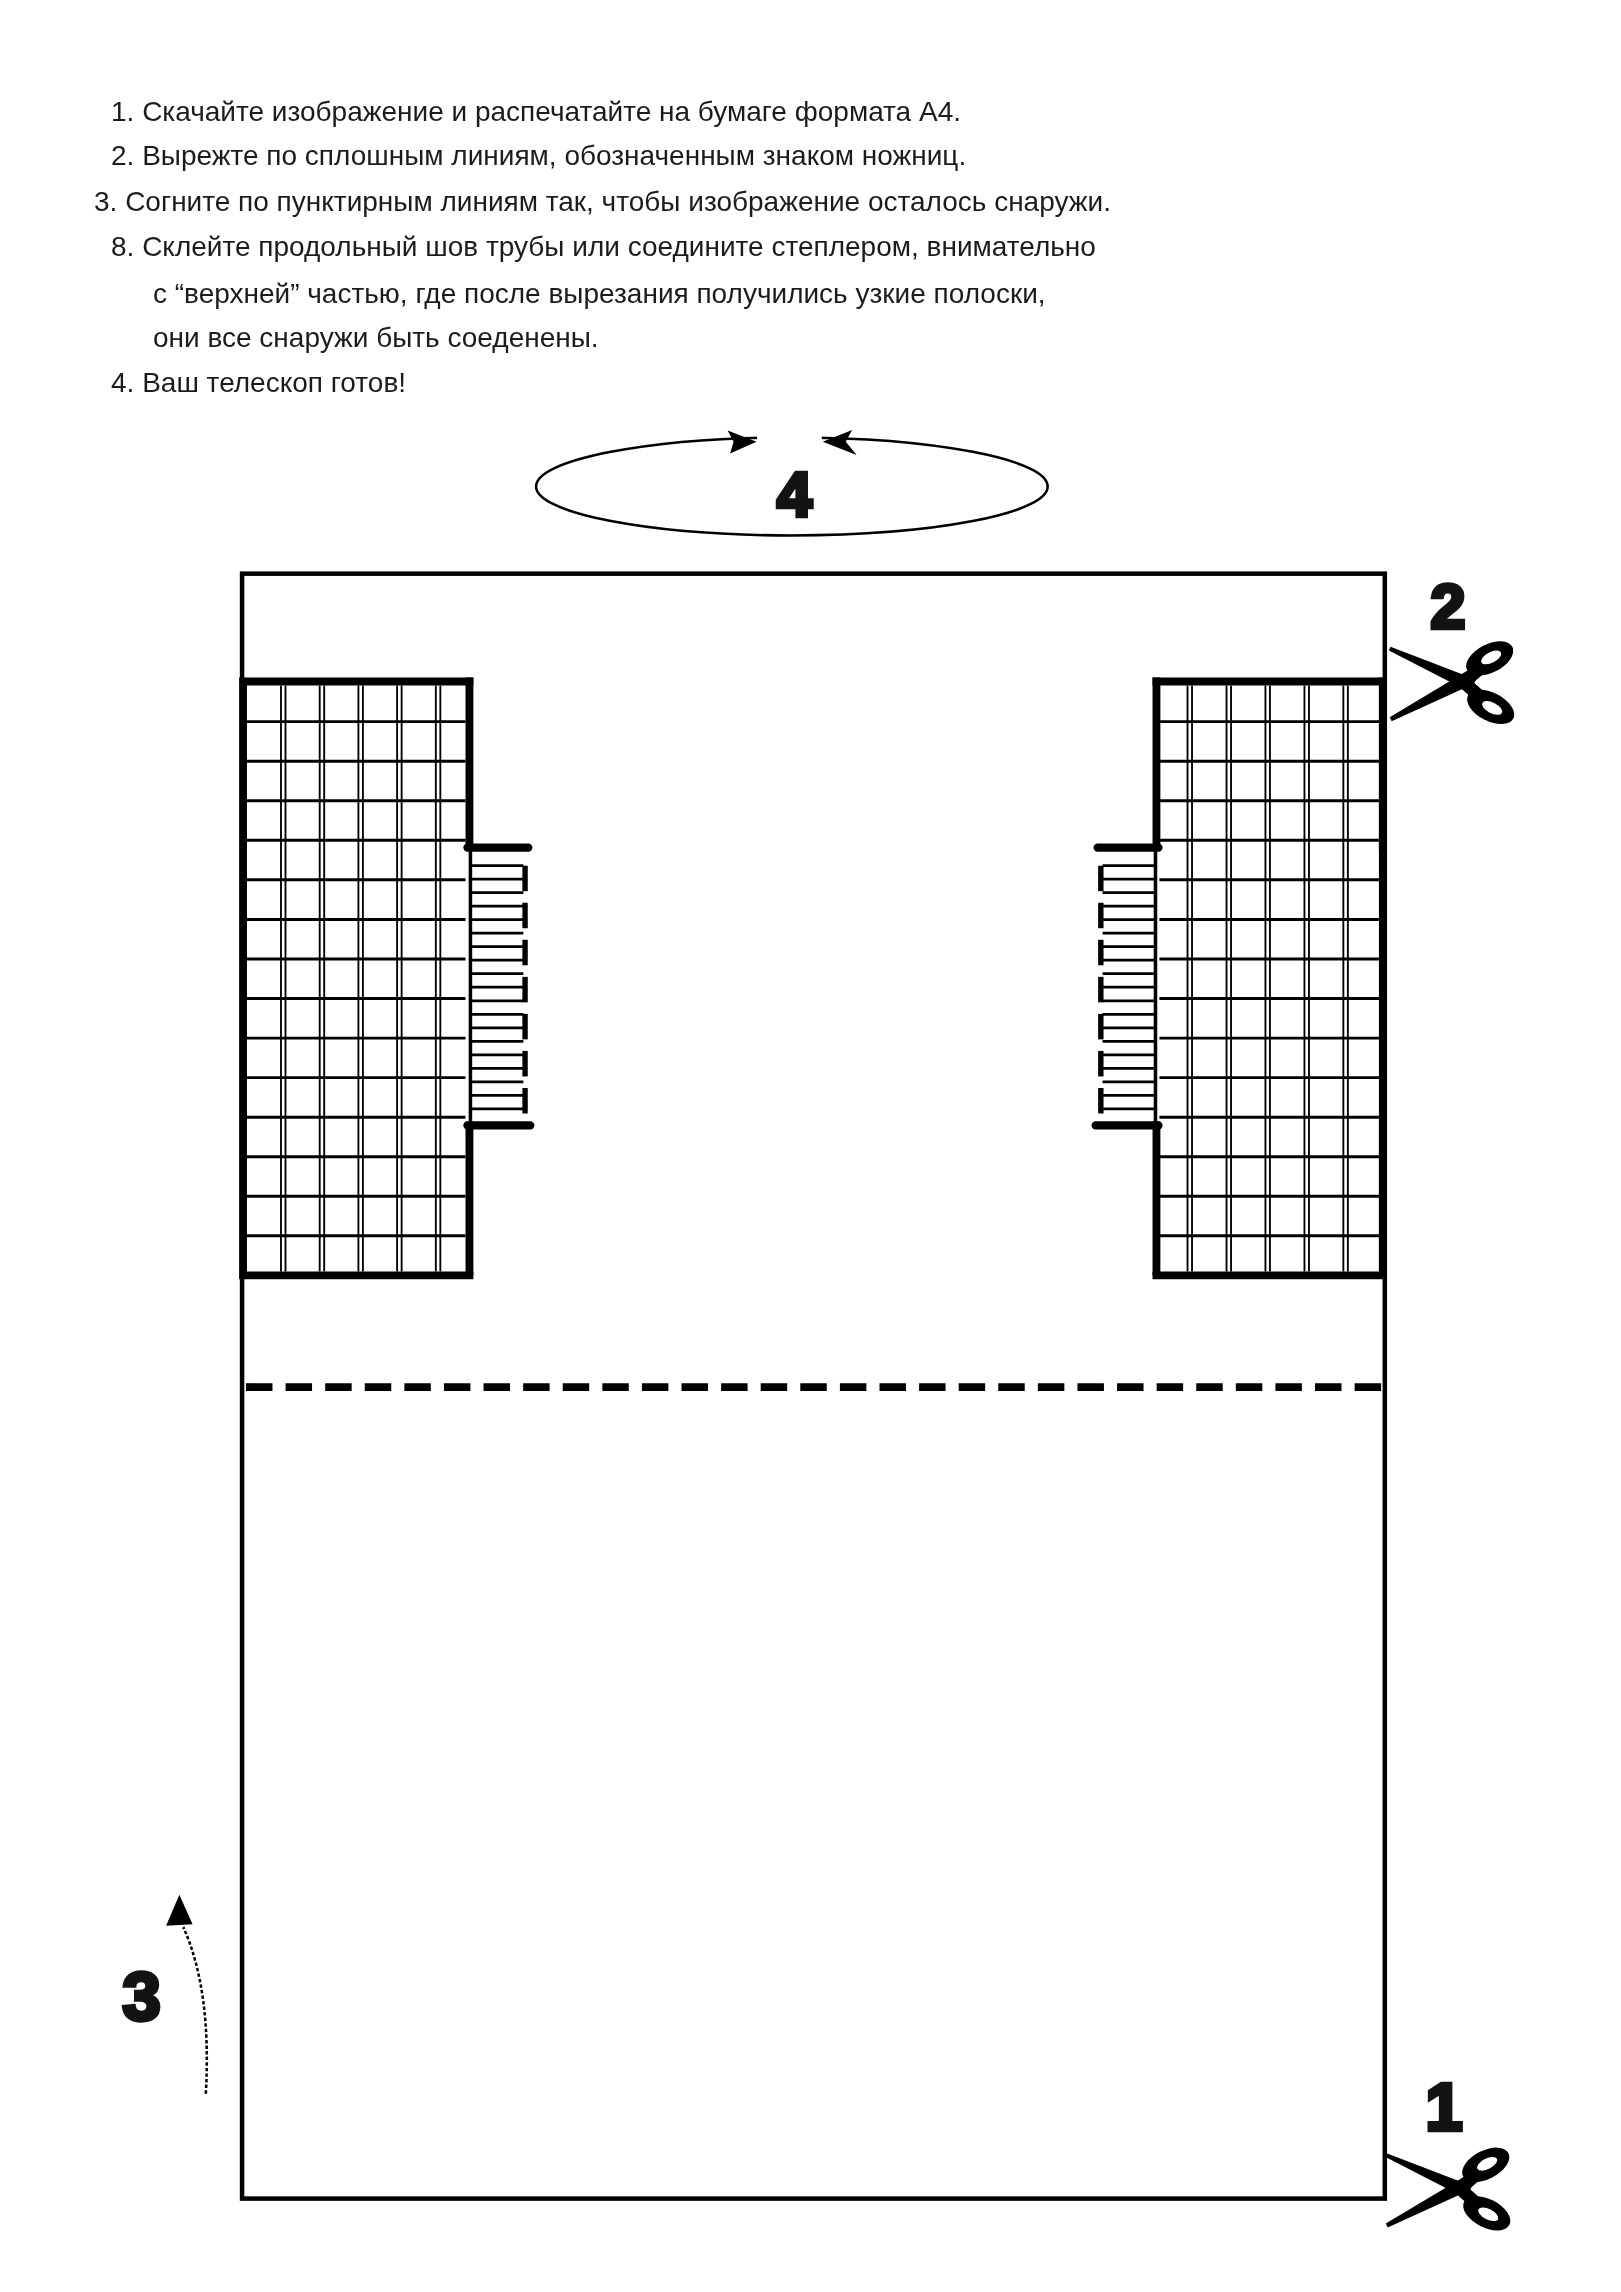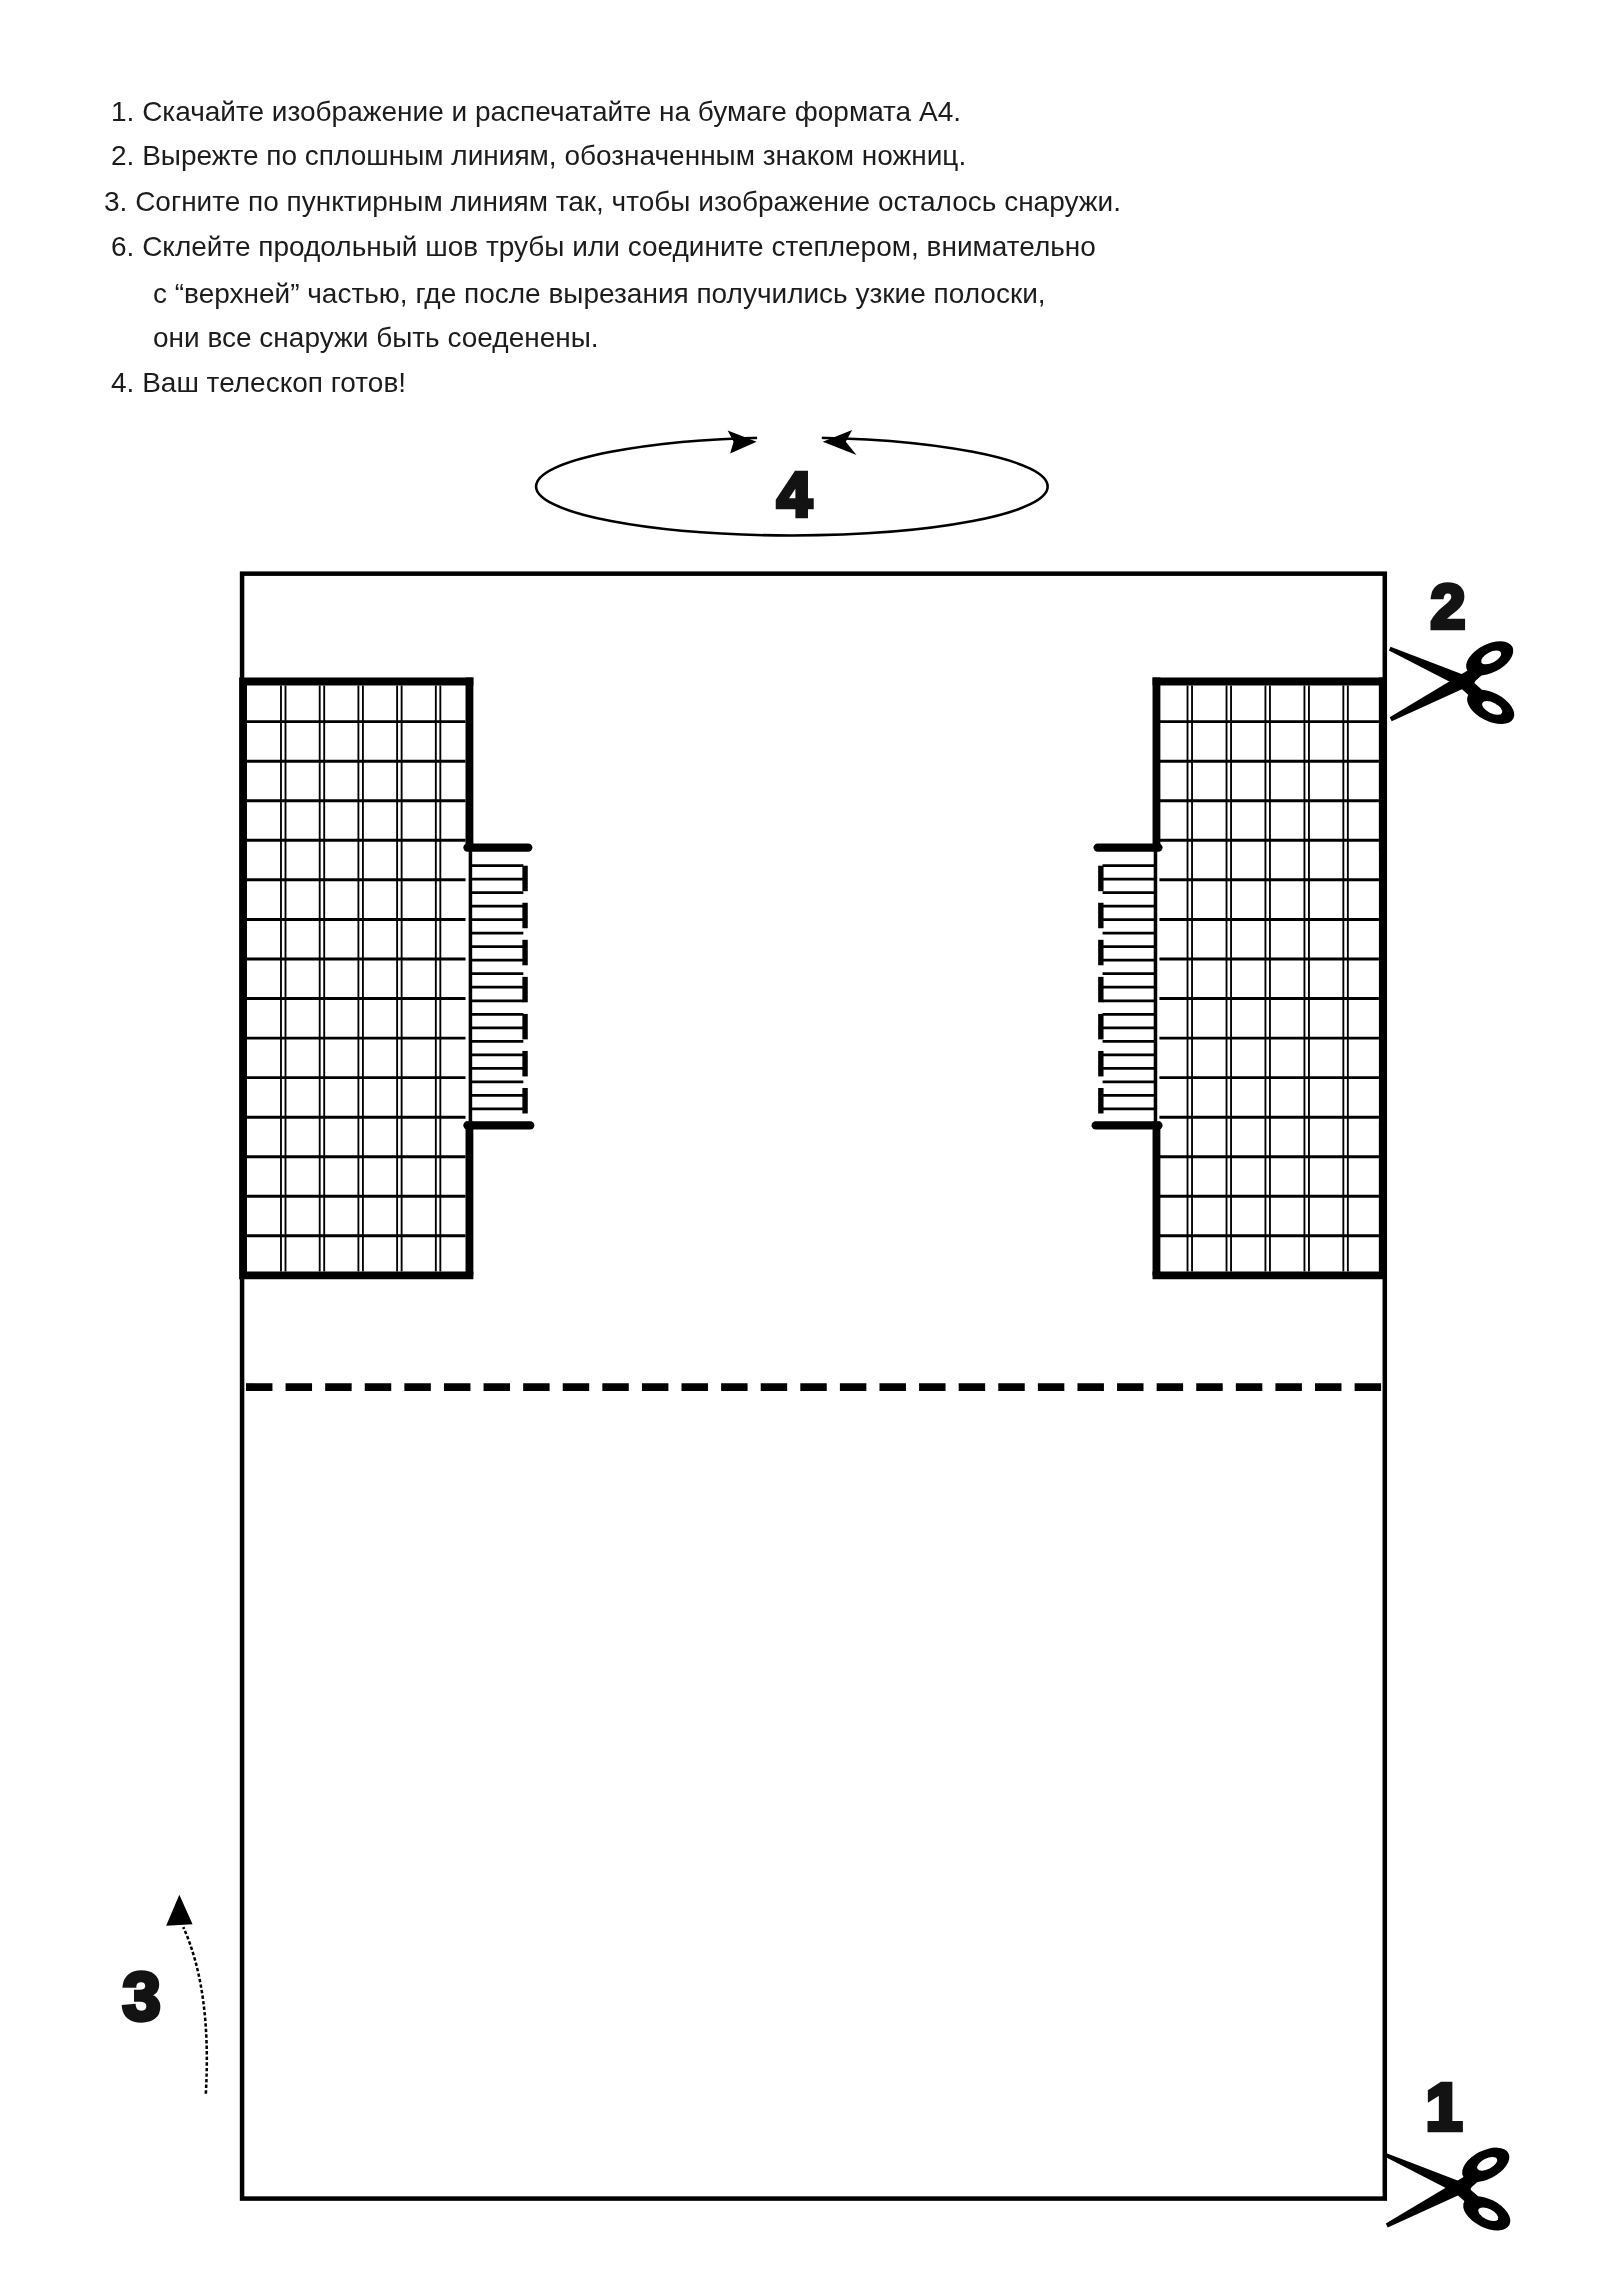--- a/index.html
+++ b/index.html
@@ -4,22 +4,22 @@
 <style>
 html,body{margin:0;padding:0;background:#fff;width:1621px;height:2293px;overflow:hidden}
 .tl{position:absolute;font-family:"Liberation Sans",sans-serif;font-size:28px;line-height:1;white-space:pre;color:#1c1c1c}
 svg{position:absolute;left:0;top:0}
 </style>
 </head>
 <body>
 
 <div class="tl" style="left:111px;top:98px">1. Скачайте изображение и распечатайте на бумаге формата А4.</div>
 <div class="tl" style="left:111px;top:142px">2. Вырежте по сплошным линиям, обозначенным знаком ножниц.</div>
-<div class="tl" style="left:104px;top:188px">3. Согните по пунктирным линиям так, чтобы изображение осталось снаружи.</div>
-<div class="tl" style="left:111px;top:233px">6. Склейте продольный шов трубы или соедините степлером, внимательно</div>
+<div class="tl" style="left:94px;top:188px">3. Согните по пунктирным линиям так, чтобы изображение осталось снаружи.</div>
+<div class="tl" style="left:111px;top:233px">8. Склейте продольный шов трубы или соедините степлером, внимательно</div>
 <div class="tl" style="left:153px;top:280px">с “верхней” частью, где после вырезания получились узкие полоски,</div>
 <div class="tl" style="left:153px;top:324px">они все снаружи быть соеденены.</div>
 <div class="tl" style="left:111px;top:369px">4. Ваш телескоп готов!</div>
 <svg width="1621" height="2293" viewBox="0 0 1654 2339">
 
 <g>
 <ellipse cx="808" cy="496" rx="261" ry="50" fill="none" stroke="#000" stroke-width="2.6"></ellipse>
 <rect x="772.5" y="434" width="66" height="19" fill="#fff"></rect>
 <path d="M772,450.3 L742.5,438.8 L748.5,450.3 L745,462.5 Z" fill="#000"></path>
 <path d="M839.5,450.3 L869.5,438.5 L863,450.3 L874,464 Z" fill="#000"></path>

